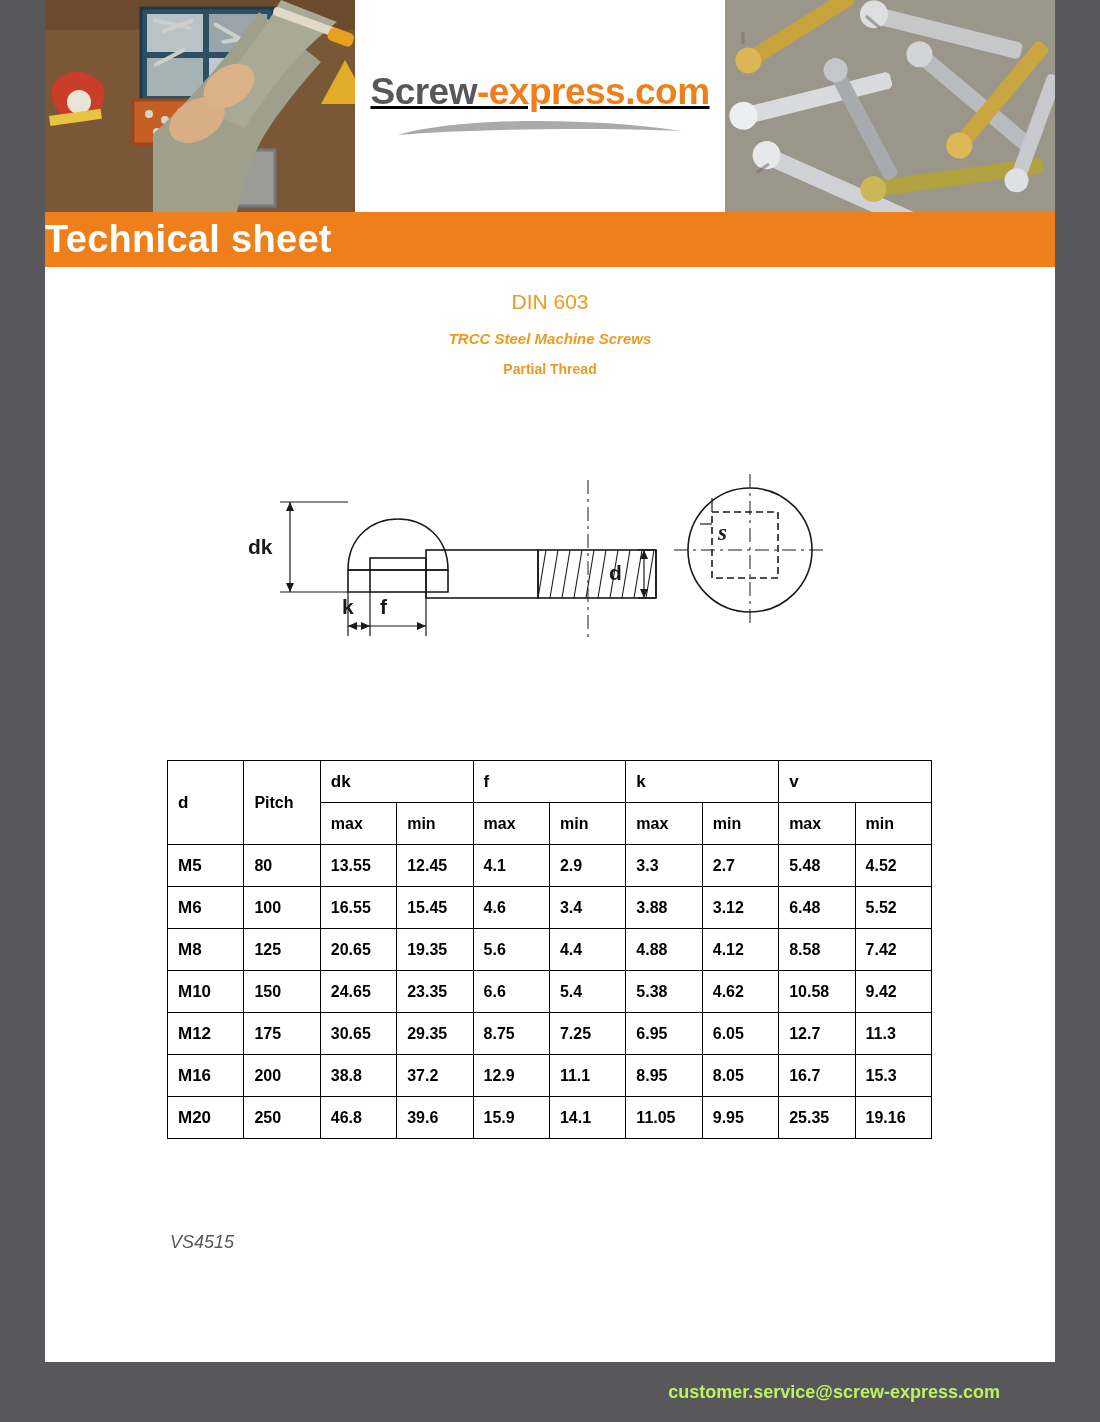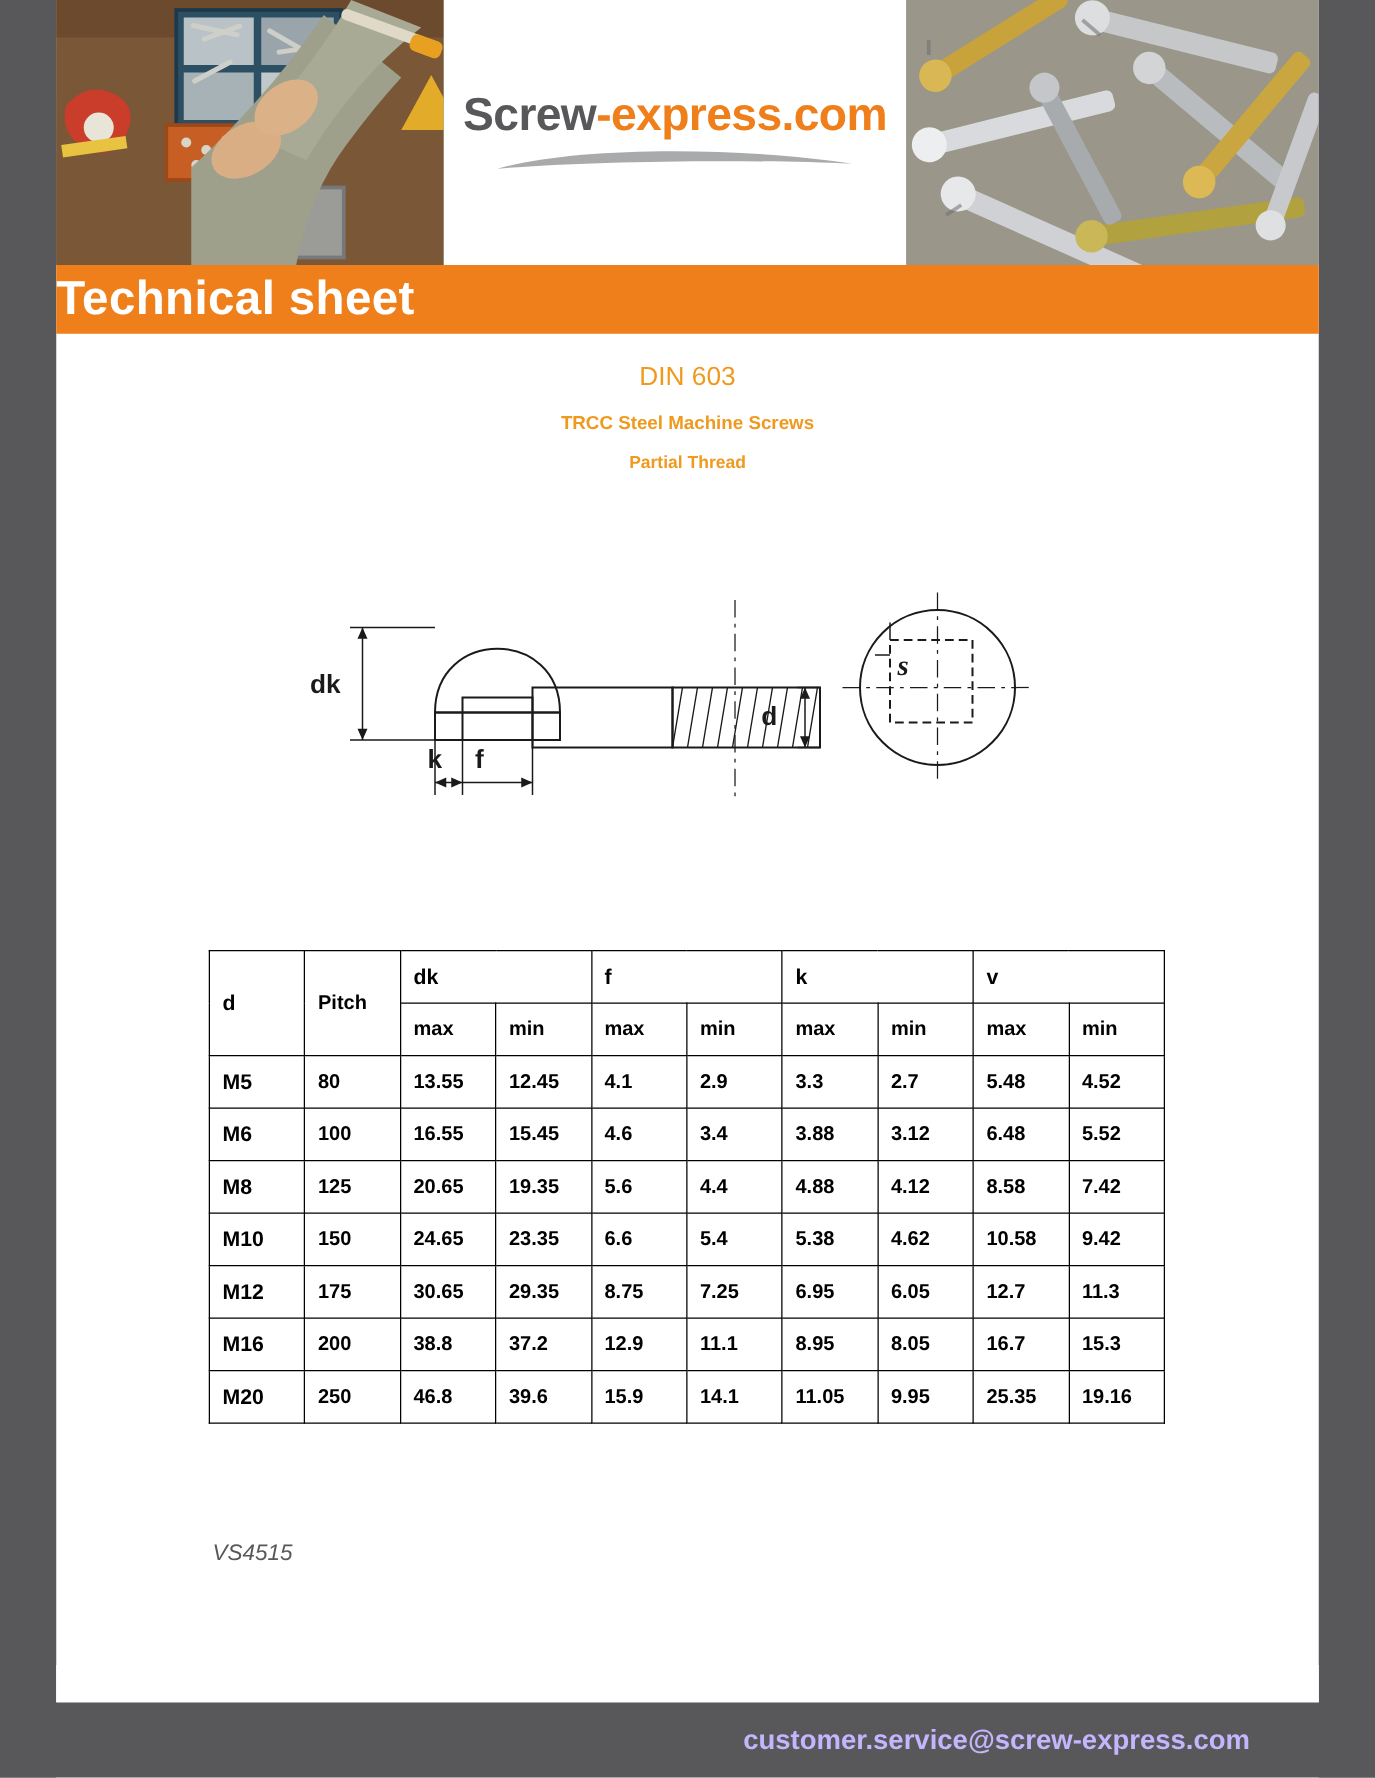--- a/index.html
+++ b/index.html
@@ -48,20 +48,21 @@
   }
   .header-photo.right-photo { width: 330px; background: #8a8a88; }
   .header-logo-wrap {
     flex: 1;
     display: flex;
     flex-direction: column;
     align-items: center;
     justify-content: center;
     background: #ffffff;
     position: relative;
+    text-decoration: underline;
   }
   .logo-text {
     font-size: 37px;
     font-weight: bold;
     letter-spacing: -0.5px;
     color: #58585a;
     white-space: nowrap;
   }
   .logo-text .accent { color: #ef7f1a; }
   .logo-swoosh {
@@ -106,20 +107,21 @@
     color: #ef9a1e;
     font-size: 21px;
     font-weight: normal;
     margin-bottom: 16px;
   }
   .doc-sub {
     color: #ef9a1e;
     font-size: 15px;
     font-weight: bold;
     margin-bottom: 14px;
+    font-style: italic;
   }
   .doc-sub2 {
     color: #ef9a1e;
     font-size: 14px;
     font-weight: bold;
   }
 
   
   .drawing {
     position: absolute;
@@ -175,22 +177,22 @@
     bottom: 0;
     width: 1100px;
     height: 60px;
     background: #58585a;
     display: flex;
     align-items: center;
     justify-content: flex-end;
     padding-right: 100px;
   }
   .bottom-bar .email {
-    color: #c4b5fd;
-    font-size: 22px;
+    color: #bef264;
+    font-size: 18px;
     font-weight: bold;
   }
   .bottom-white-strip {
     position: absolute;
     left: 45px;
     bottom: 60px;
     width: 1010px;
     height: 30px;
     background: #ffffff;
   }

